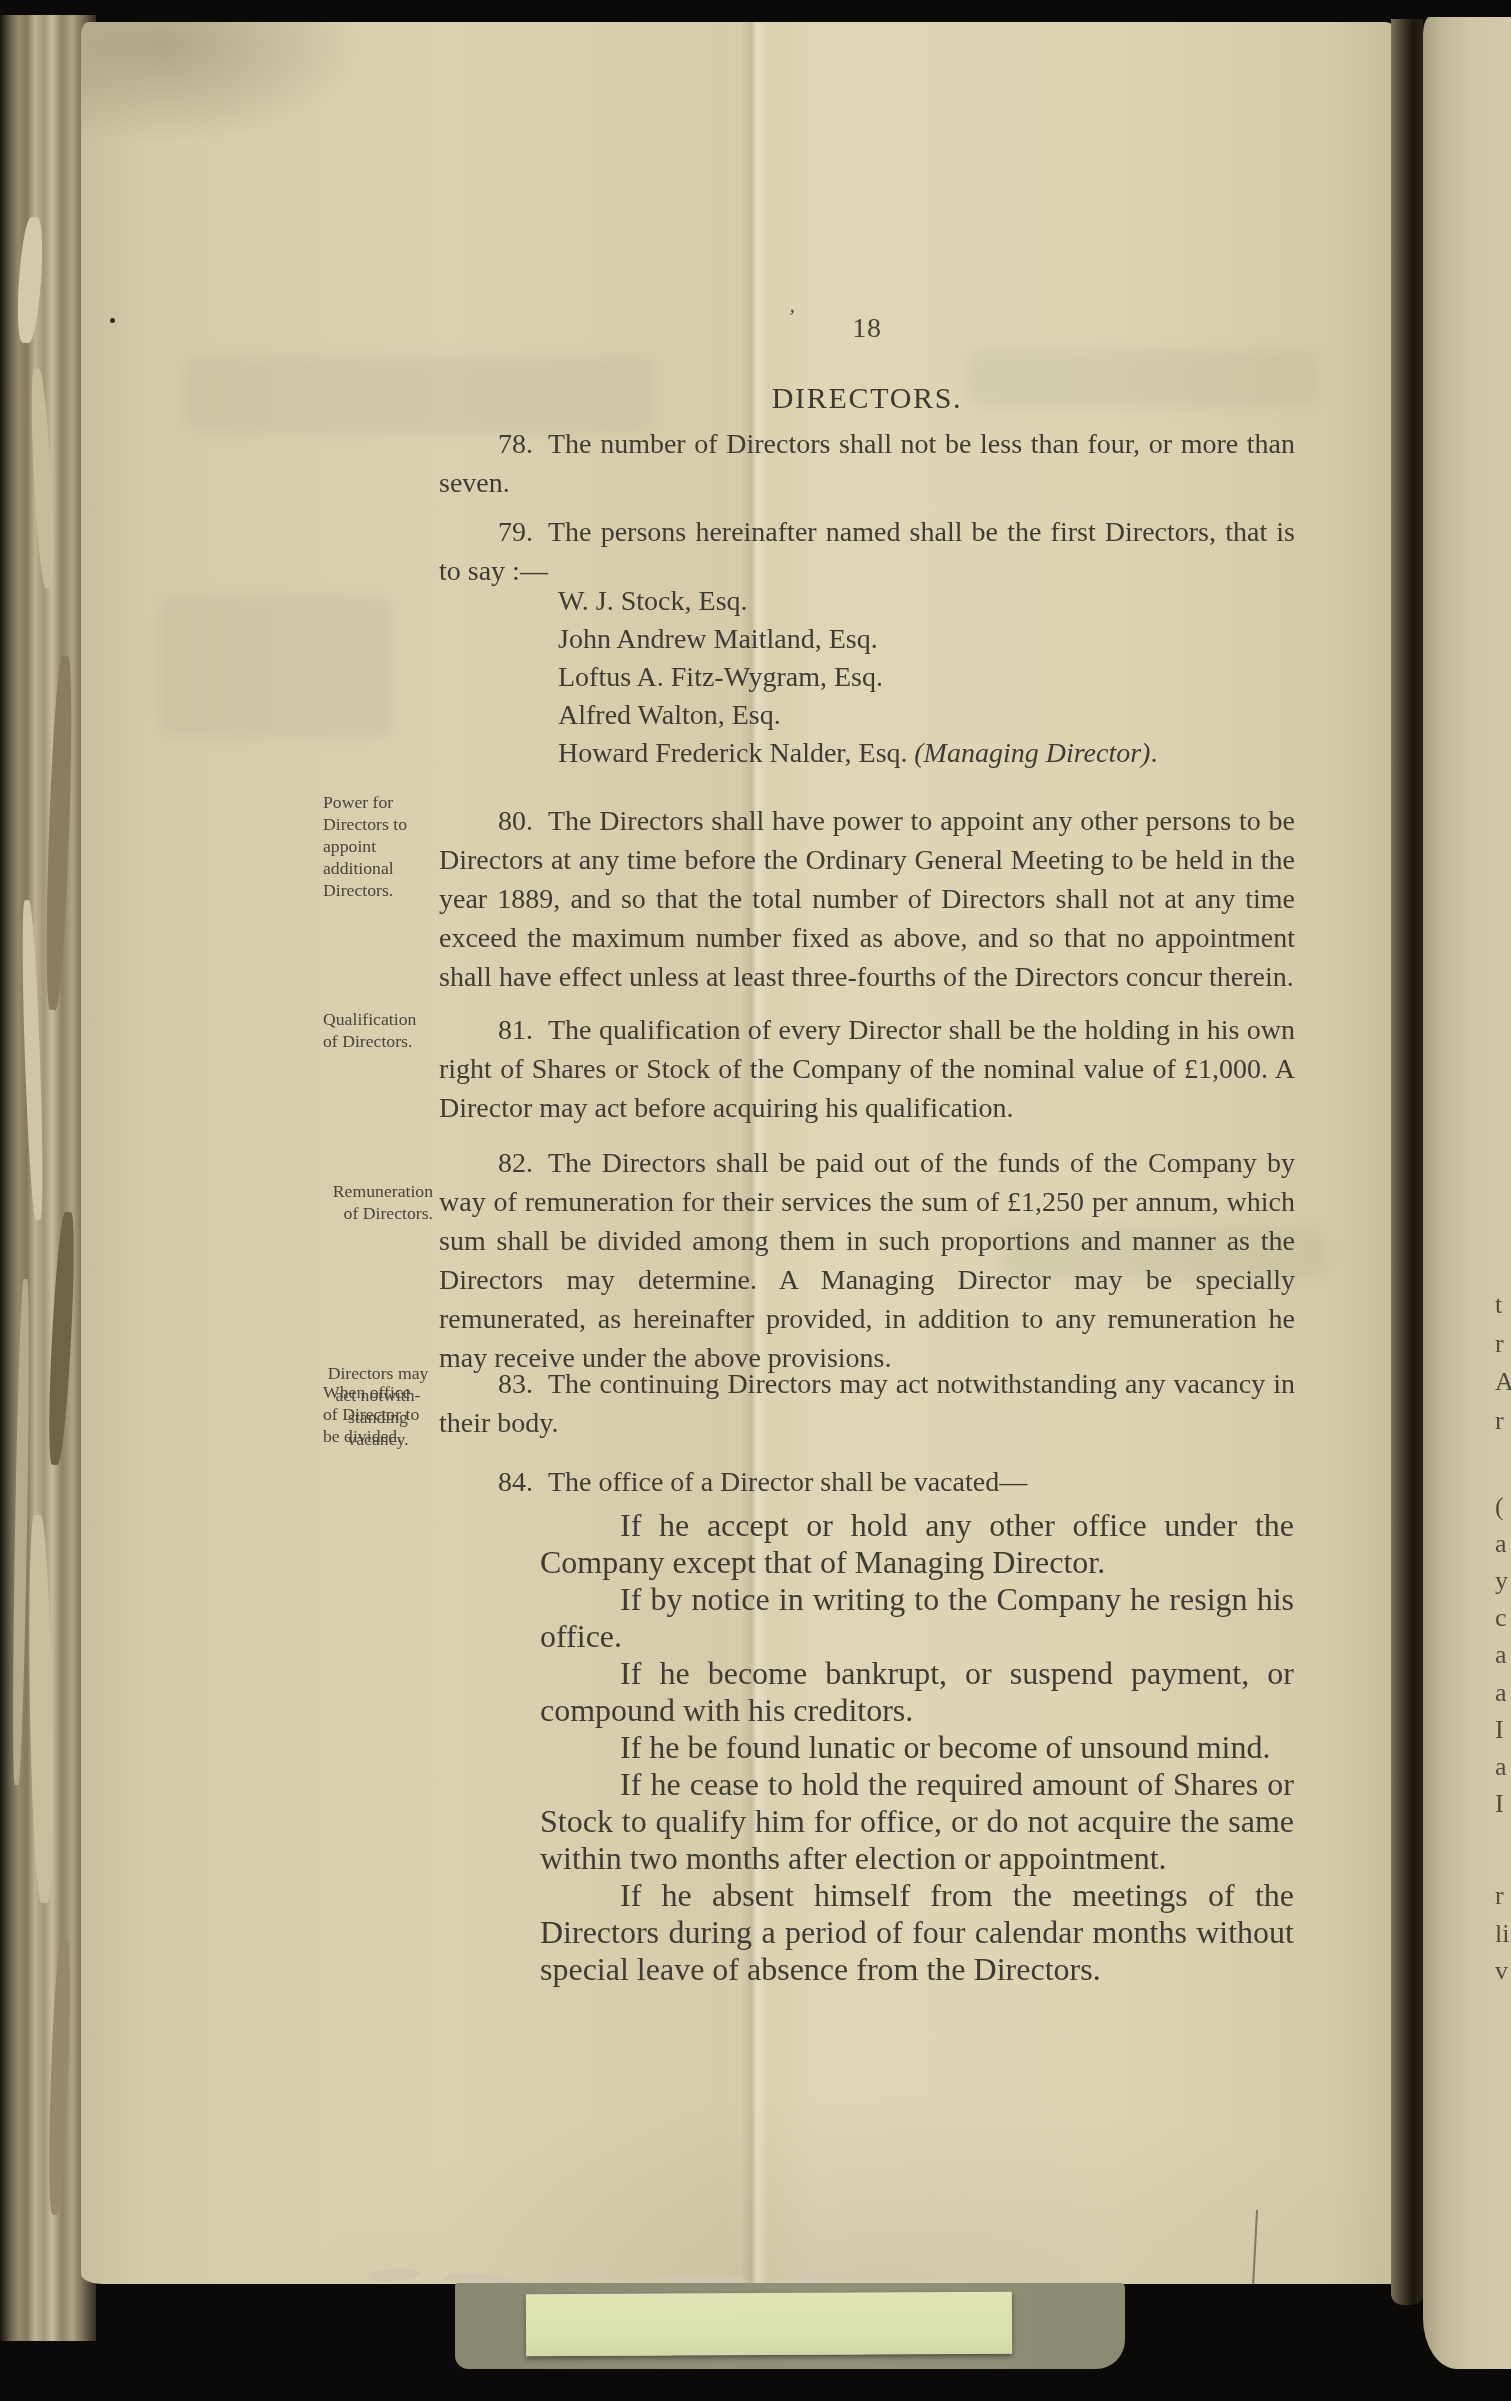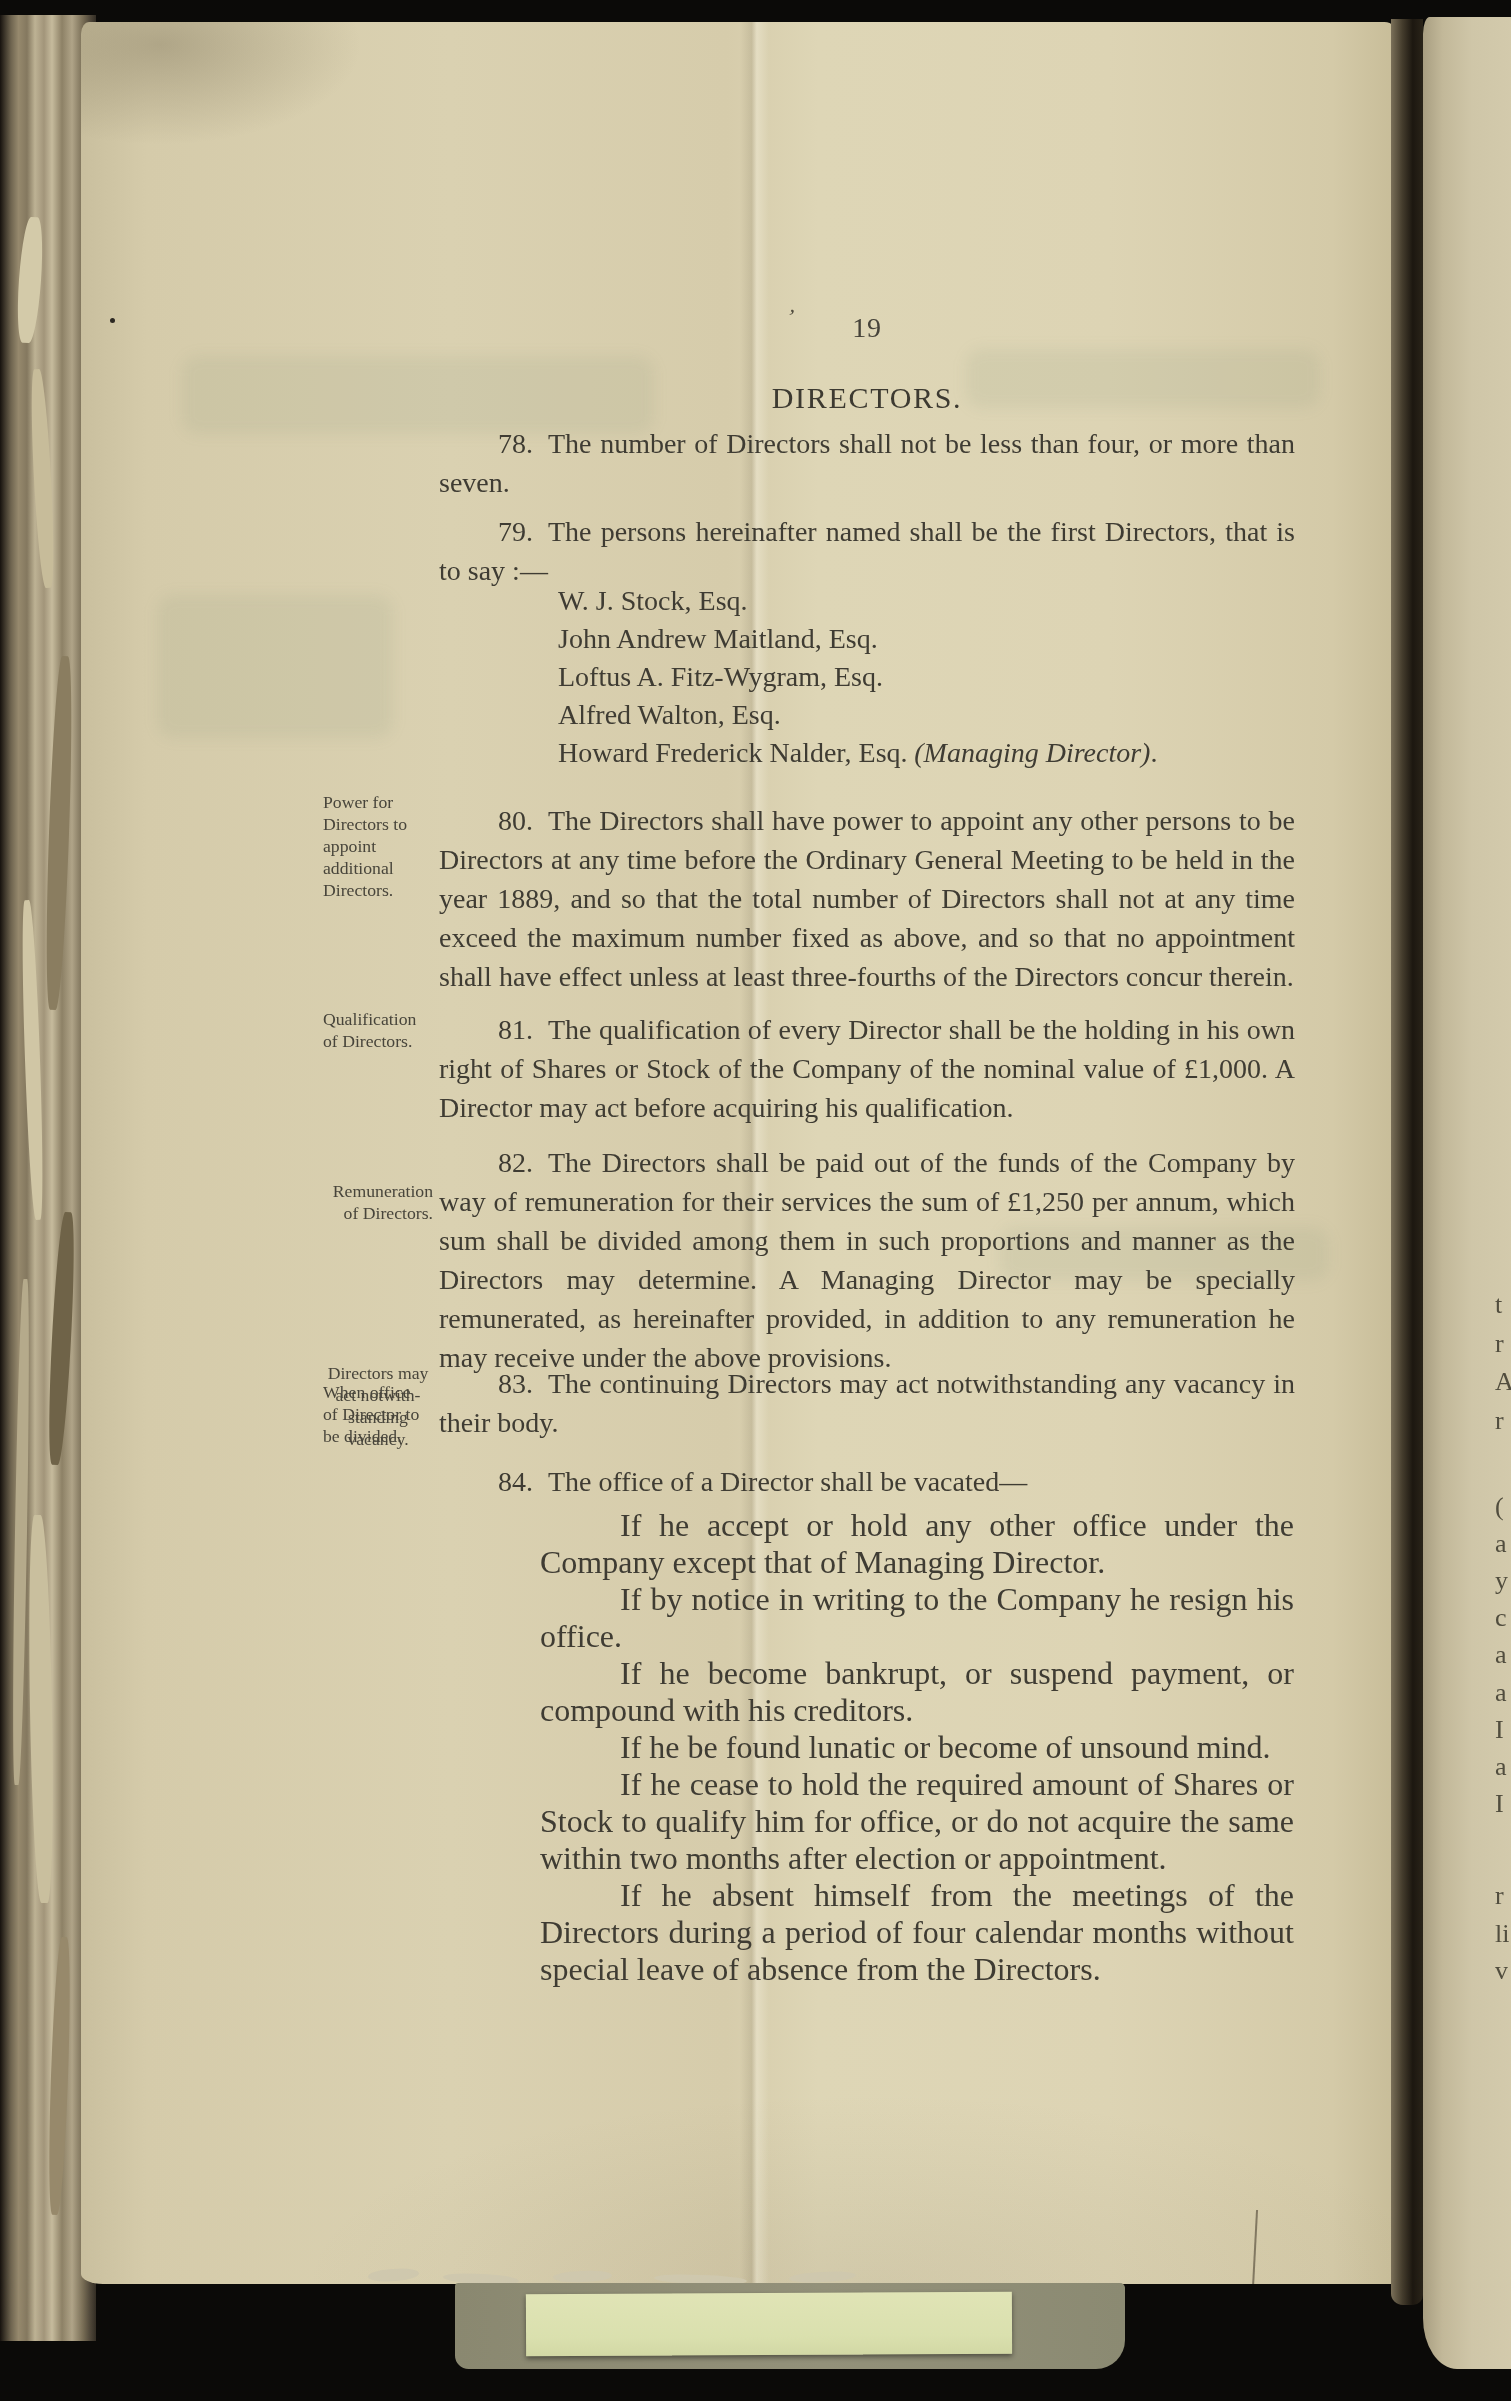--- a/index.html
+++ b/index.html
@@ -104,21 +104,21 @@
     <div class="ink-dot" style="left:29px;top:296px;"></div>
     <span class="stray-mark" style="left:706px;top:282px;position:absolute;">ʼ</span>
     <div class="crack" style="left:1173px;top:2188px;height:78px;"></div>
 
     <div class="tear-chip" style="left:287px;top:2247px;width:51px;height:11.8px;transform:rotate(-4deg);"></div>
     <div class="tear-chip" style="left:362px;top:2252px;width:76px;height:10px;transform:rotate(3deg);"></div>
     <div class="tear-chip" style="left:472px;top:2249px;width:59px;height:11px;transform:rotate(-2deg);"></div>
     <div class="tear-chip" style="left:573px;top:2253px;width:93px;height:9.3px;transform:rotate(2deg);"></div>
     <div class="tear-chip" style="left:708px;top:2250px;width:67px;height:10px;transform:rotate(-3deg);"></div>
 
-    <div class="page-number" style="top:290px;">19</div>
+    <div class="page-number" style="top:290px;">18</div>
     <div class="heading" style="top:359px;">DIRECTORS.</div>
 
     <p class="para" style="top:402px;"><span class="secnum">78.</span><span>The number of Directors shall not be less than four, or more than seven.</span></p>
 
     <p class="para" style="top:490px;"><span class="secnum">79.</span><span>The persons hereinafter named shall be the first Directors, that is to say :—</span></p>
 
     <div class="names">
       <div>W. J. Stock, Esq.</div>
       <div>John Andrew Maitland, Esq.</div>
       <div>Loftus A. Fitz-Wygram, Esq.</div>

